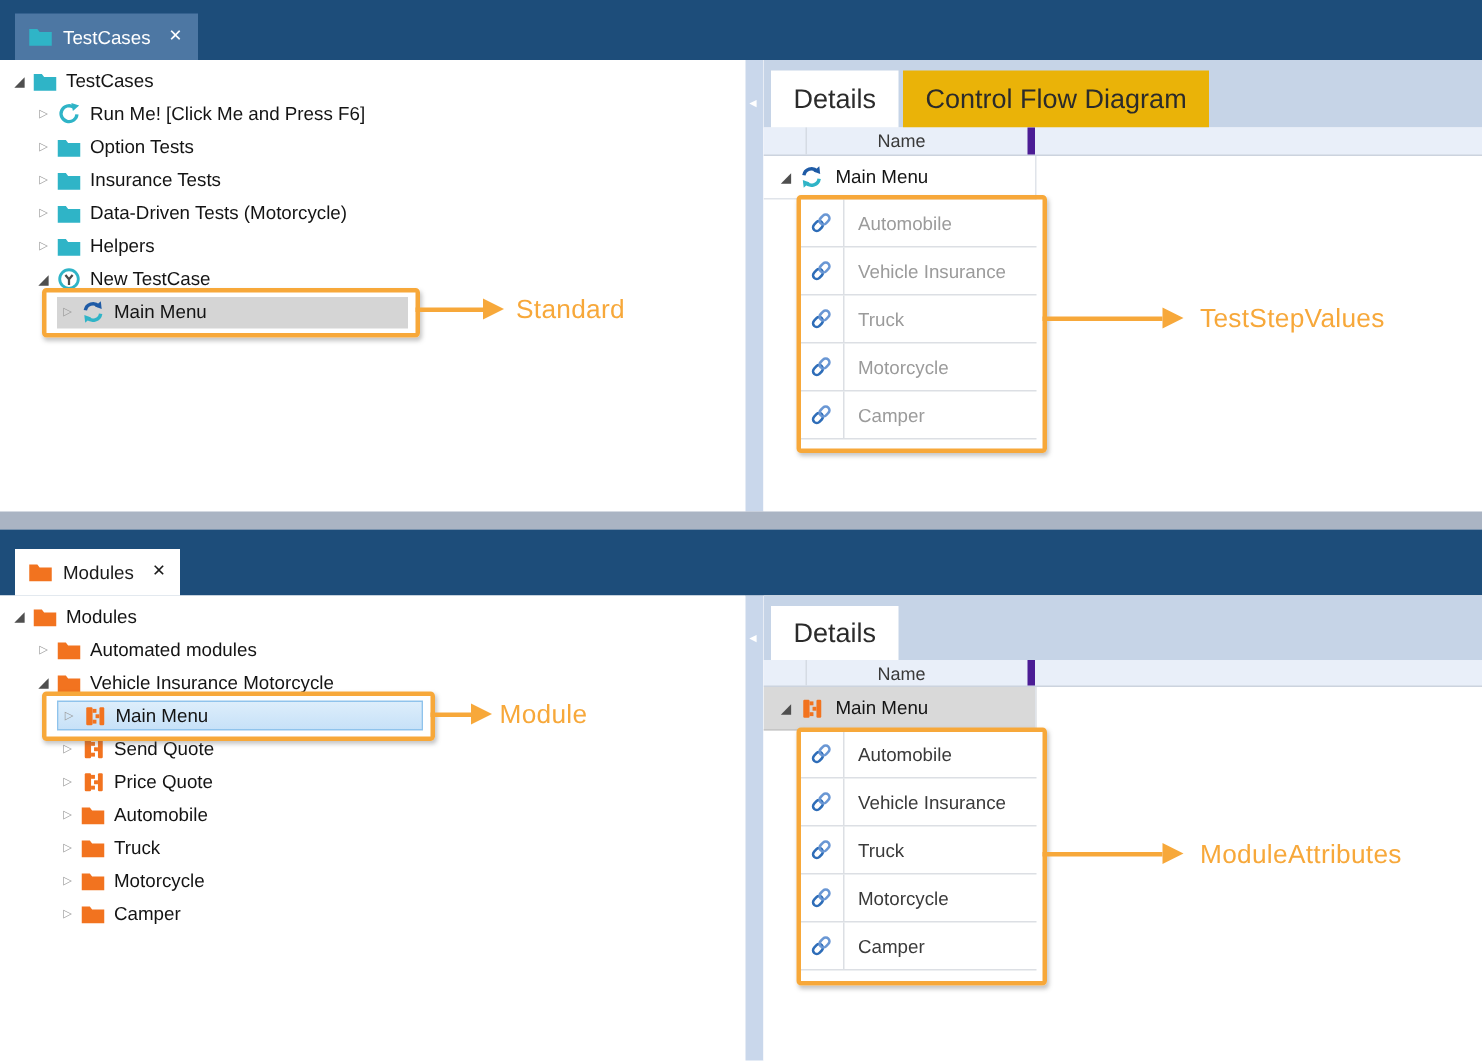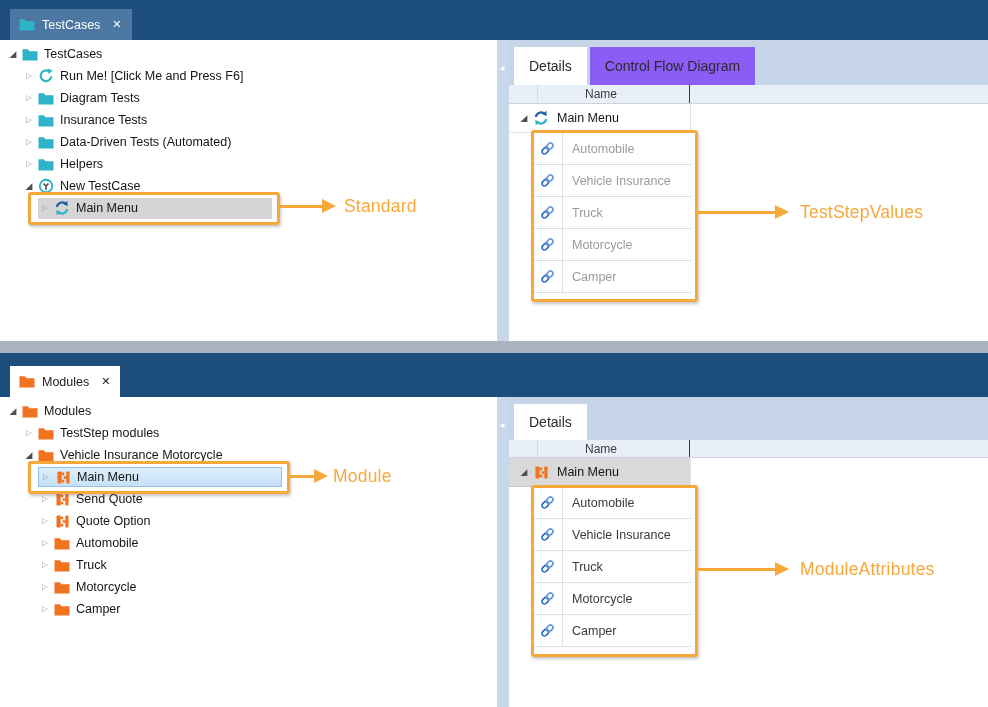--- a/index.html
+++ b/index.html
@@ -27,31 +27,31 @@
   .panel-body{position:absolute;left:0;right:0;bottom:0;top:40px;display:flex}
   #panel-bottom .panel-body{top:44px}
   .tree-pane{width:497px;background:#fff;box-sizing:border-box;padding-top:3px;overflow:hidden}
   .vsplitter{width:12px;background:#c9d7eb;position:relative;flex:none;cursor:col-resize}
   .vsplitter .handle{position:absolute;top:25px;left:1px;color:#fff;font-size:8px;line-height:1}
   .details-pane{flex:1;display:flex;flex-direction:column;background:#fff;position:relative;overflow:hidden}
 
   
   .subtabs{height:45px;background:#c6d4e7;display:flex;align-items:flex-end;padding-left:5px;gap:3px;flex:none}
   #panel-bottom .subtabs{height:43px}
-  .subtab{height:38px;display:flex;align-items:center;padding:0 15px;font-size:14px;color:#2b2b2b;cursor:default}
+  .subtab{height:38px;display:flex;align-items:center;padding:0 15px;font-size:18px;color:#2b2b2b;cursor:default}
   #panel-bottom .subtab{height:36px}
   .subtab.active{background:#fff}
-  .subtab.inactive{background:#8b5cf6}
+  .subtab.inactive{background:#eab308}
 
   
   .grid-header{height:19px;background:#e9eff9;border-bottom:1px solid #ccd3de;display:flex;
     font-size:12px;color:#3a3a3a;flex:none;box-sizing:border-box}
   #panel-bottom .grid-header{height:18px}
   .gh-cell1{width:29px;border-right:1px solid #d5dbe4;box-sizing:border-box}
-  .gh-cell2{width:152px;border-right:1px solid #4c1d95;box-sizing:border-box;
+  .gh-cell2{width:152px;border-right:5px solid #4c1d95;box-sizing:border-box;
     display:flex;align-items:center;padding-left:47px}
   .grid-body{flex:1;background:#fff;position:relative}
   .root-row{height:29px;width:182px;display:flex;align-items:center;padding-left:8px;
     box-sizing:border-box;font-size:12.5px;color:#141414;border-bottom:1px solid #e0e4ea;
     border-right:1px solid #e0e4ea}
   .root-row.selected{background:#d9d9d9;border-bottom:1px solid #c6c6c6}
   .child-row{height:32px;width:158px;margin-left:24px;display:flex;align-items:stretch;
     box-sizing:border-box;border-bottom:1px solid #dcdfe4}
   .cr-icon{width:30px;flex:none;display:flex;align-items:center;justify-content:center;
     border-right:1px solid #dcdfe4;box-sizing:border-box}
@@ -140,21 +140,21 @@
           </span>
         </div>
         <div class="tree-row" style="padding-left: 22px;">
           <span class="row-inner">
             <span class="expander collapsed">▷</span>
             <span class="tree-icon">
               <svg width="16" height="13" viewBox="0 0 16 13">
                 <path d="M0.5,1.3 h5.4 l1.5,2 h8.1 v9.2 h-15 z" fill="#2fb4c7"></path>
               </svg>
             </span>
-            <span class="tree-label">Diagram Tests</span>
+            <span class="tree-label">Option Tests</span>
           </span>
         </div>
         <div class="tree-row" style="padding-left: 22px;">
           <span class="row-inner">
             <span class="expander collapsed">▷</span>
             <span class="tree-icon">
               <svg width="16" height="13" viewBox="0 0 16 13">
                 <path d="M0.5,1.3 h5.4 l1.5,2 h8.1 v9.2 h-15 z" fill="#2fb4c7"></path>
               </svg>
             </span>
@@ -162,21 +162,21 @@
           </span>
         </div>
         <div class="tree-row" style="padding-left: 22px;">
           <span class="row-inner">
             <span class="expander collapsed">▷</span>
             <span class="tree-icon">
               <svg width="16" height="13" viewBox="0 0 16 13">
                 <path d="M0.5,1.3 h5.4 l1.5,2 h8.1 v9.2 h-15 z" fill="#2fb4c7"></path>
               </svg>
             </span>
-            <span class="tree-label">Data-Driven Tests (Automated)</span>
+            <span class="tree-label">Data-Driven Tests (Motorcycle)</span>
           </span>
         </div>
         <div class="tree-row" style="padding-left: 22px;">
           <span class="row-inner">
             <span class="expander collapsed">▷</span>
             <span class="tree-icon">
               <svg width="16" height="13" viewBox="0 0 16 13">
                 <path d="M0.5,1.3 h5.4 l1.5,2 h8.1 v9.2 h-15 z" fill="#2fb4c7"></path>
               </svg>
             </span>
@@ -325,21 +325,21 @@
           </span>
         </div>
         <div class="tree-row" style="padding-left: 22px;">
           <span class="row-inner">
             <span class="expander collapsed">▷</span>
             <span class="tree-icon">
               <svg width="16" height="13" viewBox="0 0 16 13">
                 <path d="M0.5,1.3 h5.4 l1.5,2 h8.1 v9.2 h-15 z" fill="#f2731f"></path>
               </svg>
             </span>
-            <span class="tree-label">TestStep modules</span>
+            <span class="tree-label">Automated modules</span>
           </span>
         </div>
         <div class="tree-row" style="padding-left: 22px;">
           <span class="row-inner">
             <span class="expander expanded">◢</span>
             <span class="tree-icon">
               <svg width="16" height="13" viewBox="0 0 16 13">
                 <path d="M0.5,1.3 h5.4 l1.5,2 h8.1 v9.2 h-15 z" fill="#f2731f"></path>
               </svg>
             </span>
@@ -387,21 +387,21 @@
               <svg width="15" height="15" viewBox="0 0 15 15">
                 <g fill="#f2731f">
                   <rect x="1.5" y="1.5" width="4.2" height="12" rx="0.8"></rect>
                   <rect x="5.7" y="2.6" width="2.6" height="2.6"></rect>
                   <rect x="5.7" y="9.8" width="2.6" height="2.6"></rect>
                   <rect x="10.3" y="1.5" width="3.2" height="12" rx="0.8"></rect>
                   <rect x="7.7" y="6.2" width="2.6" height="2.6"></rect>
                 </g>
               </svg>
             </span>
-            <span class="tree-label">Quote Option</span>
+            <span class="tree-label">Price Quote</span>
           </span>
         </div>
         <div class="tree-row" style="padding-left: 38px;">
           <span class="row-inner">
             <span class="expander collapsed">▷</span>
             <span class="tree-icon">
               <svg width="16" height="13" viewBox="0 0 16 13">
                 <path d="M0.5,1.3 h5.4 l1.5,2 h8.1 v9.2 h-15 z" fill="#f2731f"></path>
               </svg>
             </span>

